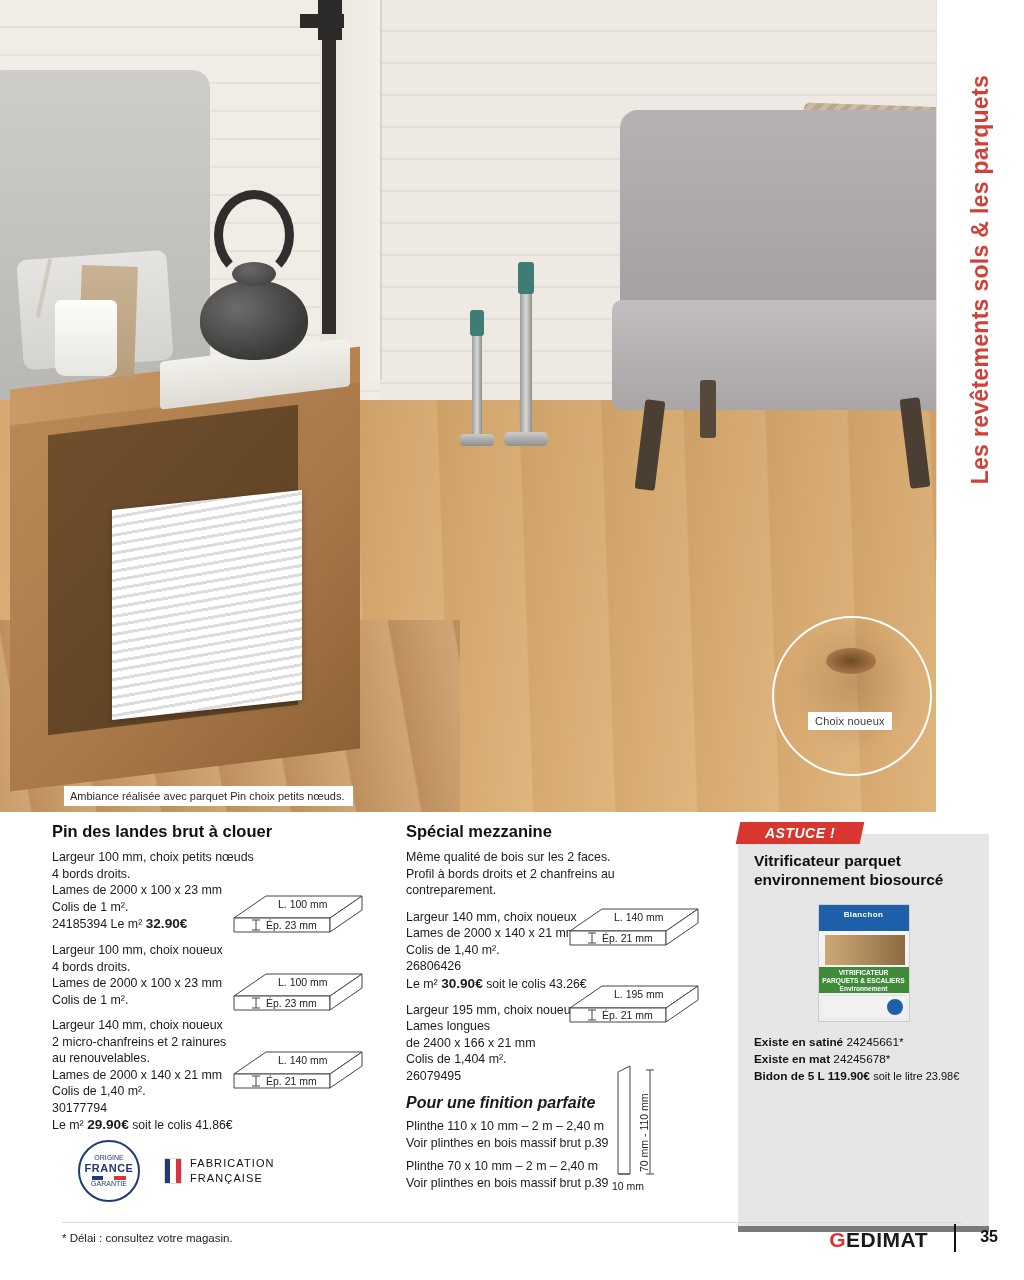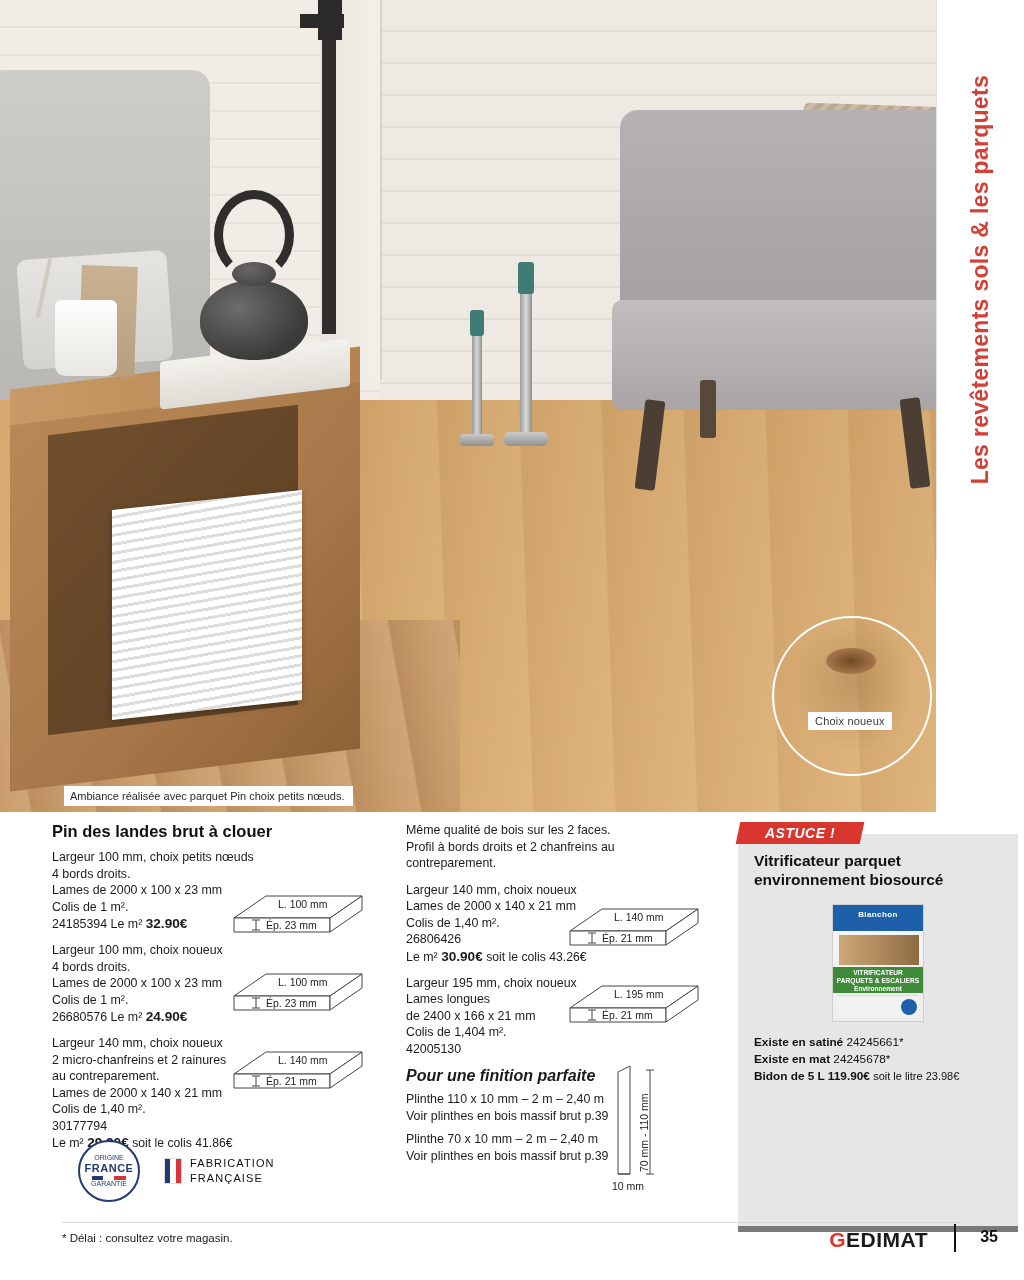--- a/index.html
+++ b/index.html
@@ -263,21 +263,21 @@
     position:absolute; left:0; top:10px; width:124px; height:22px;
     background:#d8362f;
     transform:skewX(-12deg);
   }
   .astuce-banner span {
     display:block; transform:skewX(12deg);
     color:#fff; font-weight:bold; font-style:italic; font-size:14px;
     letter-spacing:.5px; text-align:center; line-height:22px;
   }
   .astuce-box {
-    position:absolute; left:0; top:22px; width:280px; height:398px;
+    position:absolute; left:0; top:22px; width:251px; height:398px;
     background:#e6e6e6;
     border-bottom:6px solid #7a7a7a;
     padding:18px 16px 10px 16px;
   }
   .astuce-title { font-size:15.5px; font-weight:bold; line-height:1.22; color:#111; }
   .prod-img {
     margin:14px auto 12px auto; width:92px; height:118px;
     background:linear-gradient(180deg,#f7f7f7,#ededed);
     border:1px solid #cfcfcf; position:relative; overflow:hidden;
   }
@@ -368,31 +368,26 @@
         <span>Le m²</span>
         <span class="price">32.90€</span>
       </div>
     </div>
 
     <div class="blk">
       <div class="line">Largeur 100 mm, choix noueux</div>
       <div class="line">4 bords droits.</div>
       <div class="line">Lames de 2000 x 100 x 23 mm</div>
       <div class="line">Colis de 1 m².</div>
-      <div class="line">
-        <span>26680576</span>
-        <span>Le m²</span>
-        <span class="price">24.90€</span>
-      </div>
     </div>
 
     <div class="blk">
       <div class="line">Largeur 140 mm, choix noueux</div>
       <div class="line">2 micro-chanfreins et 2 rainures</div>
-      <div class="line">au contreparement.</div>
+      <div class="line">au renouvelables.</div>
       <div class="line">Lames de 2000 x 140 x 21 mm</div>
       <div class="line">Colis de 1,40 m².</div>
       <div class="line">30177794</div>
       <div class="line">
         <span>Le m²</span>
         <span class="price">29.90€</span>
         <span class="sub">soit le colis</span>
         <span class="sub">41.86€</span>
       </div>
     </div>
@@ -431,20 +426,21 @@
       <polygon points="98,34 130,12 130,26 98,48" fill="#ffffff" stroke="#444" stroke-width="1"></polygon>
       <text class="plabel" x="46" y="24">L. 140 mm</text>
       <text class="plabel" x="34" y="45">Ép. 21 mm</text>
       <line x1="24" y1="36" x2="24" y2="46" stroke="#444" stroke-width="1"></line>
       <line x1="20" y1="36" x2="28" y2="36" stroke="#444" stroke-width="1"></line>
       <line x1="20" y1="46" x2="28" y2="46" stroke="#444" stroke-width="1"></line>
     </svg>
   </div>
 
   <div class="col col2">
+    <h2 class="title">Spécial mezzanine</h2>
     <div class="line">Même qualité de bois sur les 2 faces.</div>
     <div class="line">Profil à bords droits et 2 chanfreins au</div>
     <div class="line" style="margin-bottom:10px;">contreparement.</div>
 
     <div class="blk">
       <div class="line">Largeur 140 mm, choix noueux</div>
       <div class="line">Lames de 2000 x 140 x 21 mm</div>
       <div class="line">Colis de 1,40 m².</div>
       <div class="line">26806426</div>
       <div class="line">
@@ -453,21 +449,21 @@
         <span class="sub">soit le colis</span>
         <span class="sub">43.26€</span>
       </div>
     </div>
 
     <div class="blk">
       <div class="line">Largeur 195 mm, choix noueux</div>
       <div class="line">Lames longues</div>
       <div class="line">de 2400 x 166 x 21 mm</div>
       <div class="line">Colis de 1,404 m².</div>
-      <div class="line">42005130</div>
+      <div class="line">26079495</div>
     </div>
 
     <div style="margin-top:10px;">
       <div style="font-size:16px; font-weight:bold; font-style:italic; margin-bottom:6px;">Pour une finition parfaite</div>
       <div class="line">Plinthe 110 x 10 mm – 2 m – 2,40 m</div>
       <div class="line" style="margin-bottom:7px;">Voir plinthes en bois massif brut p.39</div>
       <div class="line">Plinthe 70 x 10 mm – 2 m – 2,40 m</div>
       <div class="line">Voir plinthes en bois massif brut p.39</div>
     </div>
   </div>

